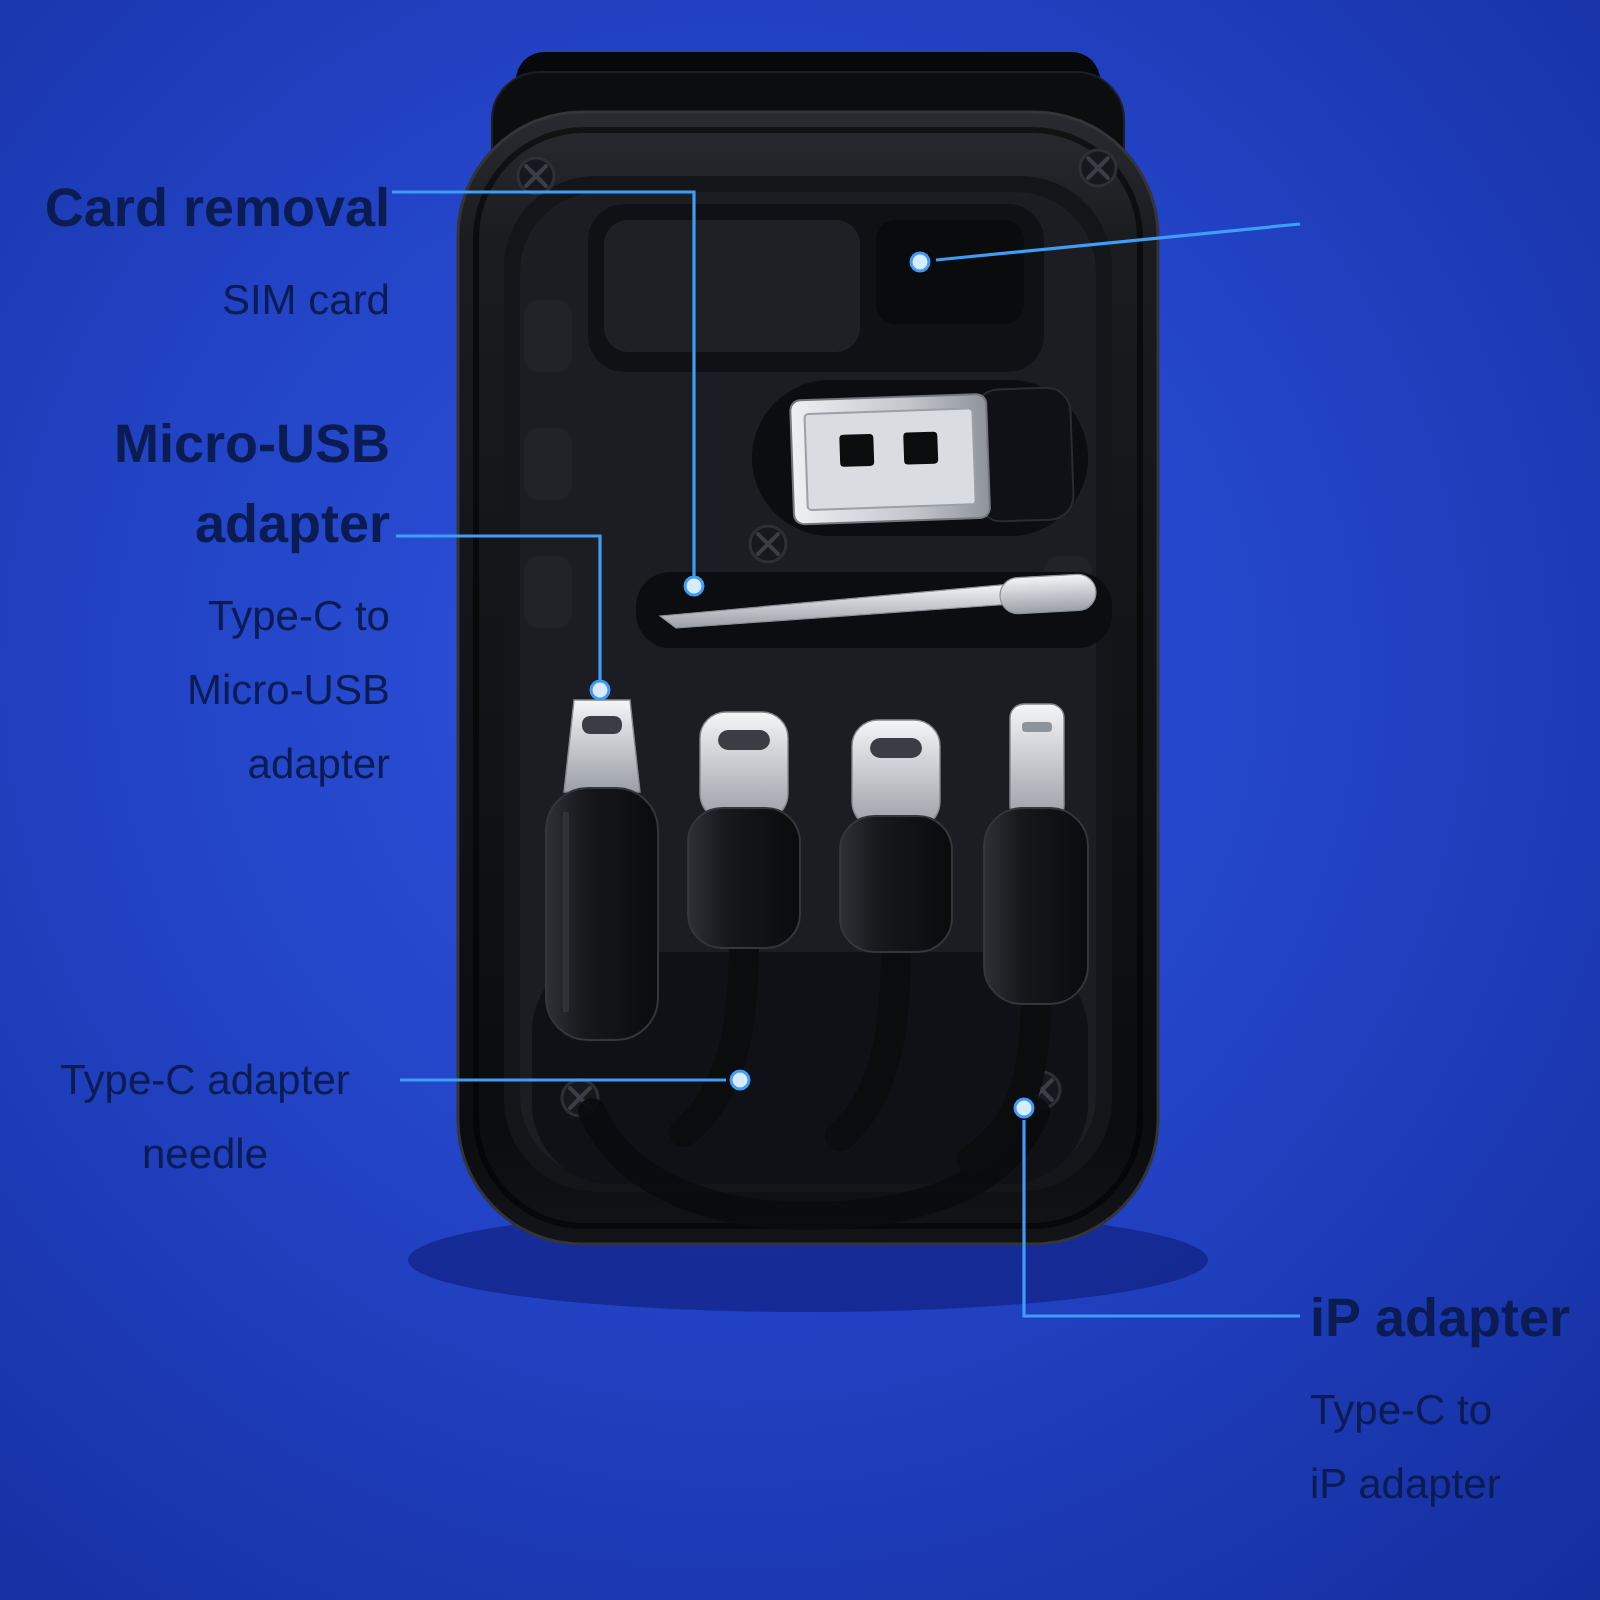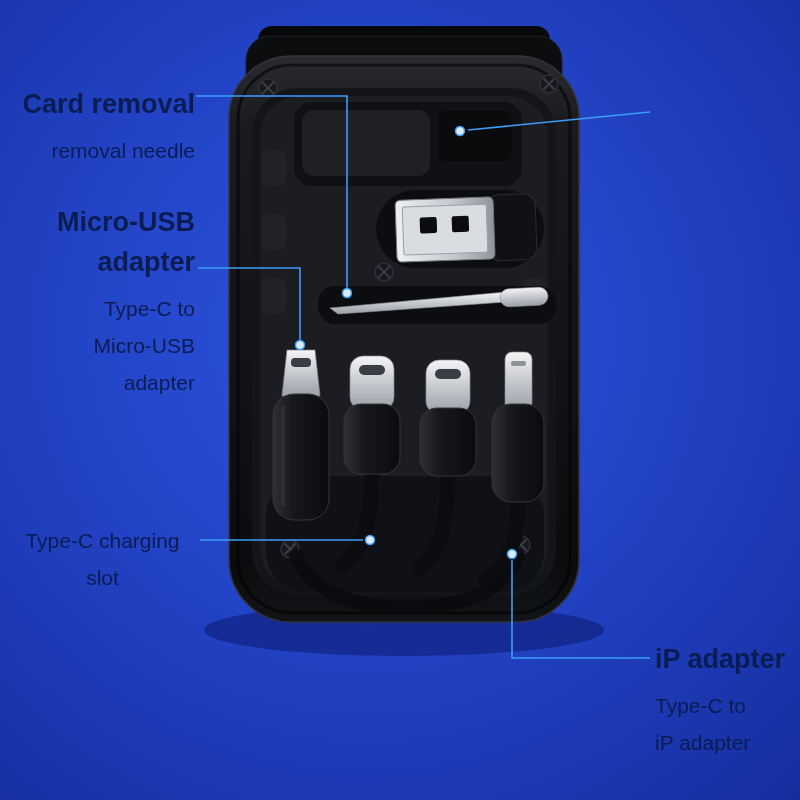--- a/index.html
+++ b/index.html
@@ -168,41 +168,41 @@
 
     <polyline class="leader" points="650,658 512,658 512,560"></polyline>
     <circle class="leader-dot" cx="512" cy="554" r="4.5"></circle>
   </svg>
 
   <div class="callout align-right" style="left:0; top:36px; width:195px;margin-top:48px;">
     <div class="title">
       <span class="line">Card removal</span>
     </div>
     <div class="sub">
-      <span class="line">removal needle</span>
+      <span class="line">SIM card</span>
     </div>
   </div>
 
 
   <div class="callout align-right" style="left:0; top:202px; width:195px;">
     <div class="title">
       <span class="line">Micro-USB</span>
       <span class="line">adapter</span>
     </div>
     <div class="sub">
       <span class="line">Type-C to</span>
       <span class="line">Micro-USB</span>
       <span class="line">adapter</span>
     </div>
   </div>
 
   <div class="callout align-center" style="left:5px; top:522px; width:195px;">
     <div class="sub" style="margin-top:0;">
-      <span class="line">Type-C charging</span>
-      <span class="line">slot</span>
+      <span class="line">Type-C adapter</span>
+      <span class="line">needle</span>
     </div>
   </div>
 
   <div class="callout align-left" style="left:655px; top:639px; width:160px;">
     <div class="title" style="white-space:nowrap;">iP adapter</div>
     <div class="sub">
       <span class="line">Type-C to</span>
       <span class="line">iP adapter</span>
     </div>
   </div>

